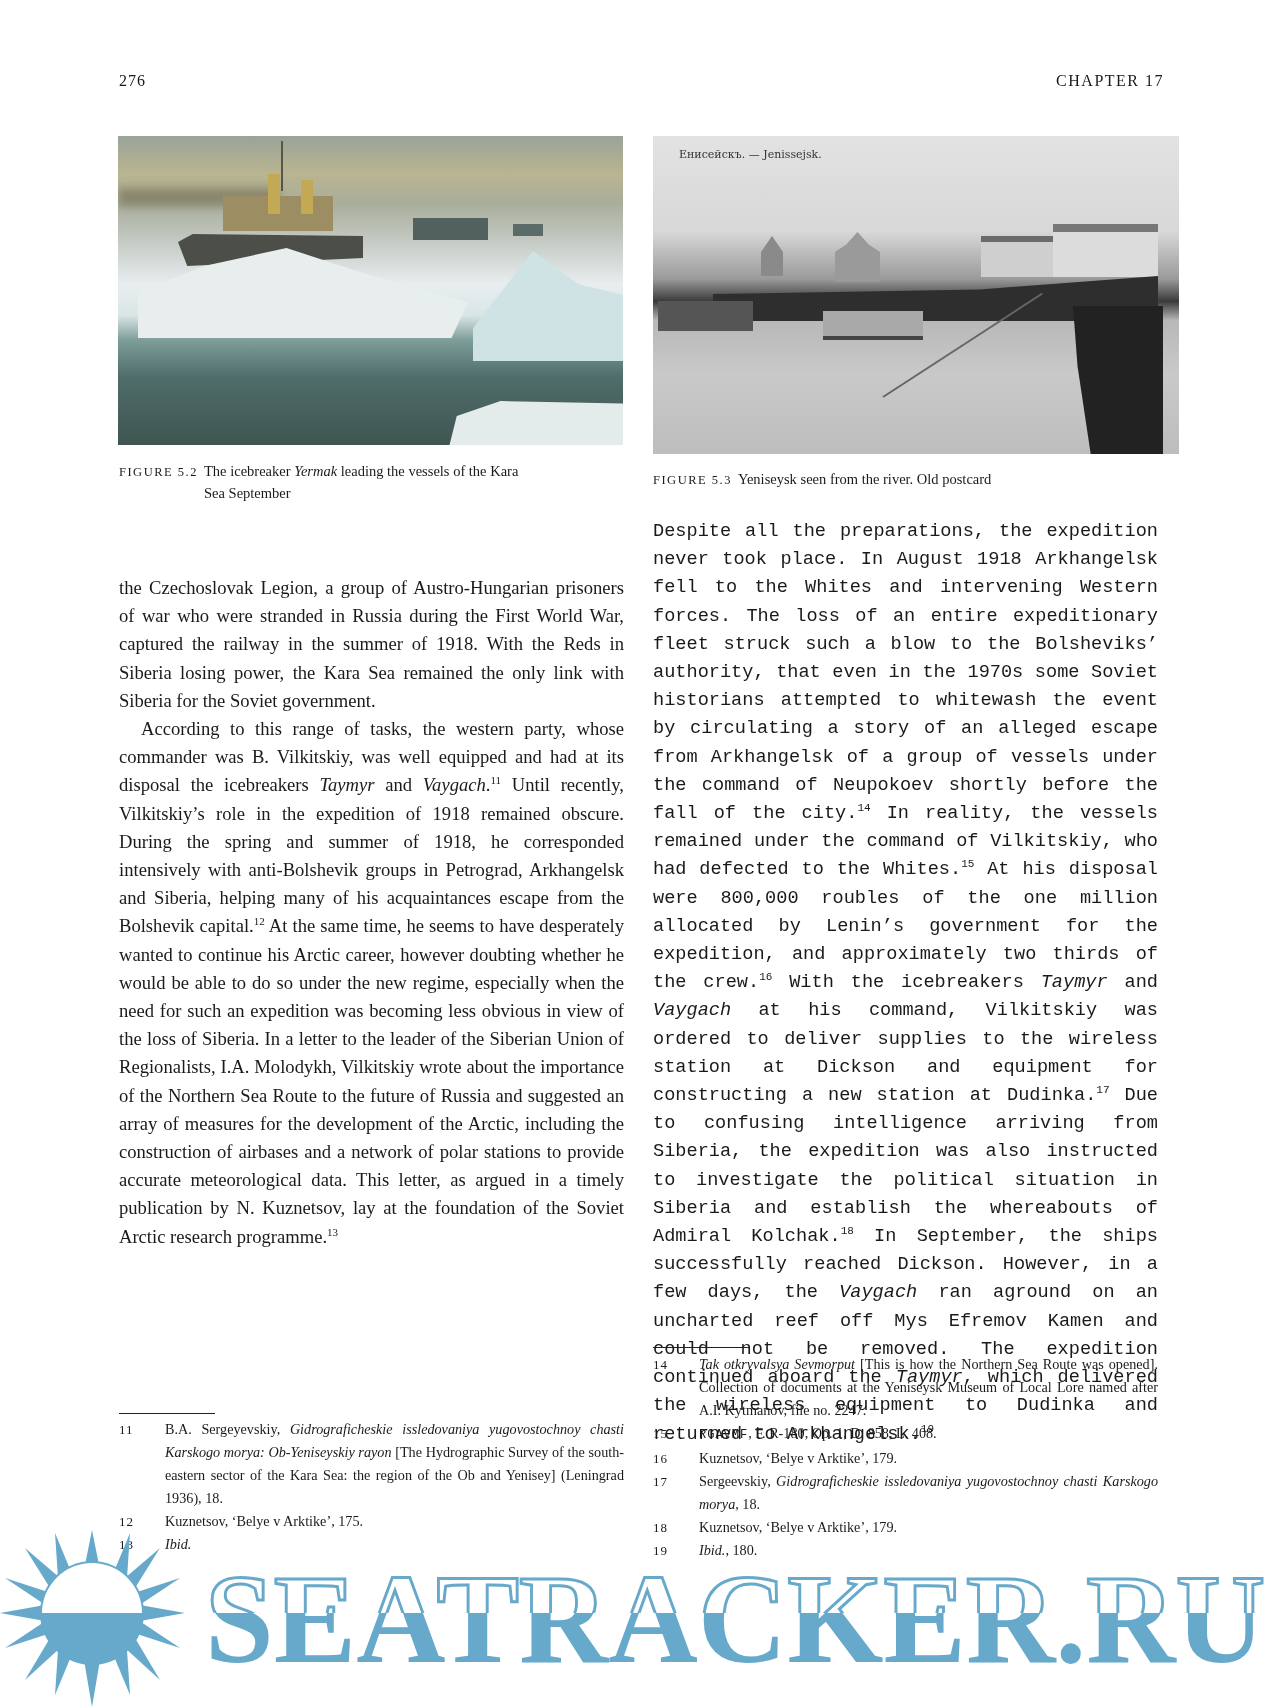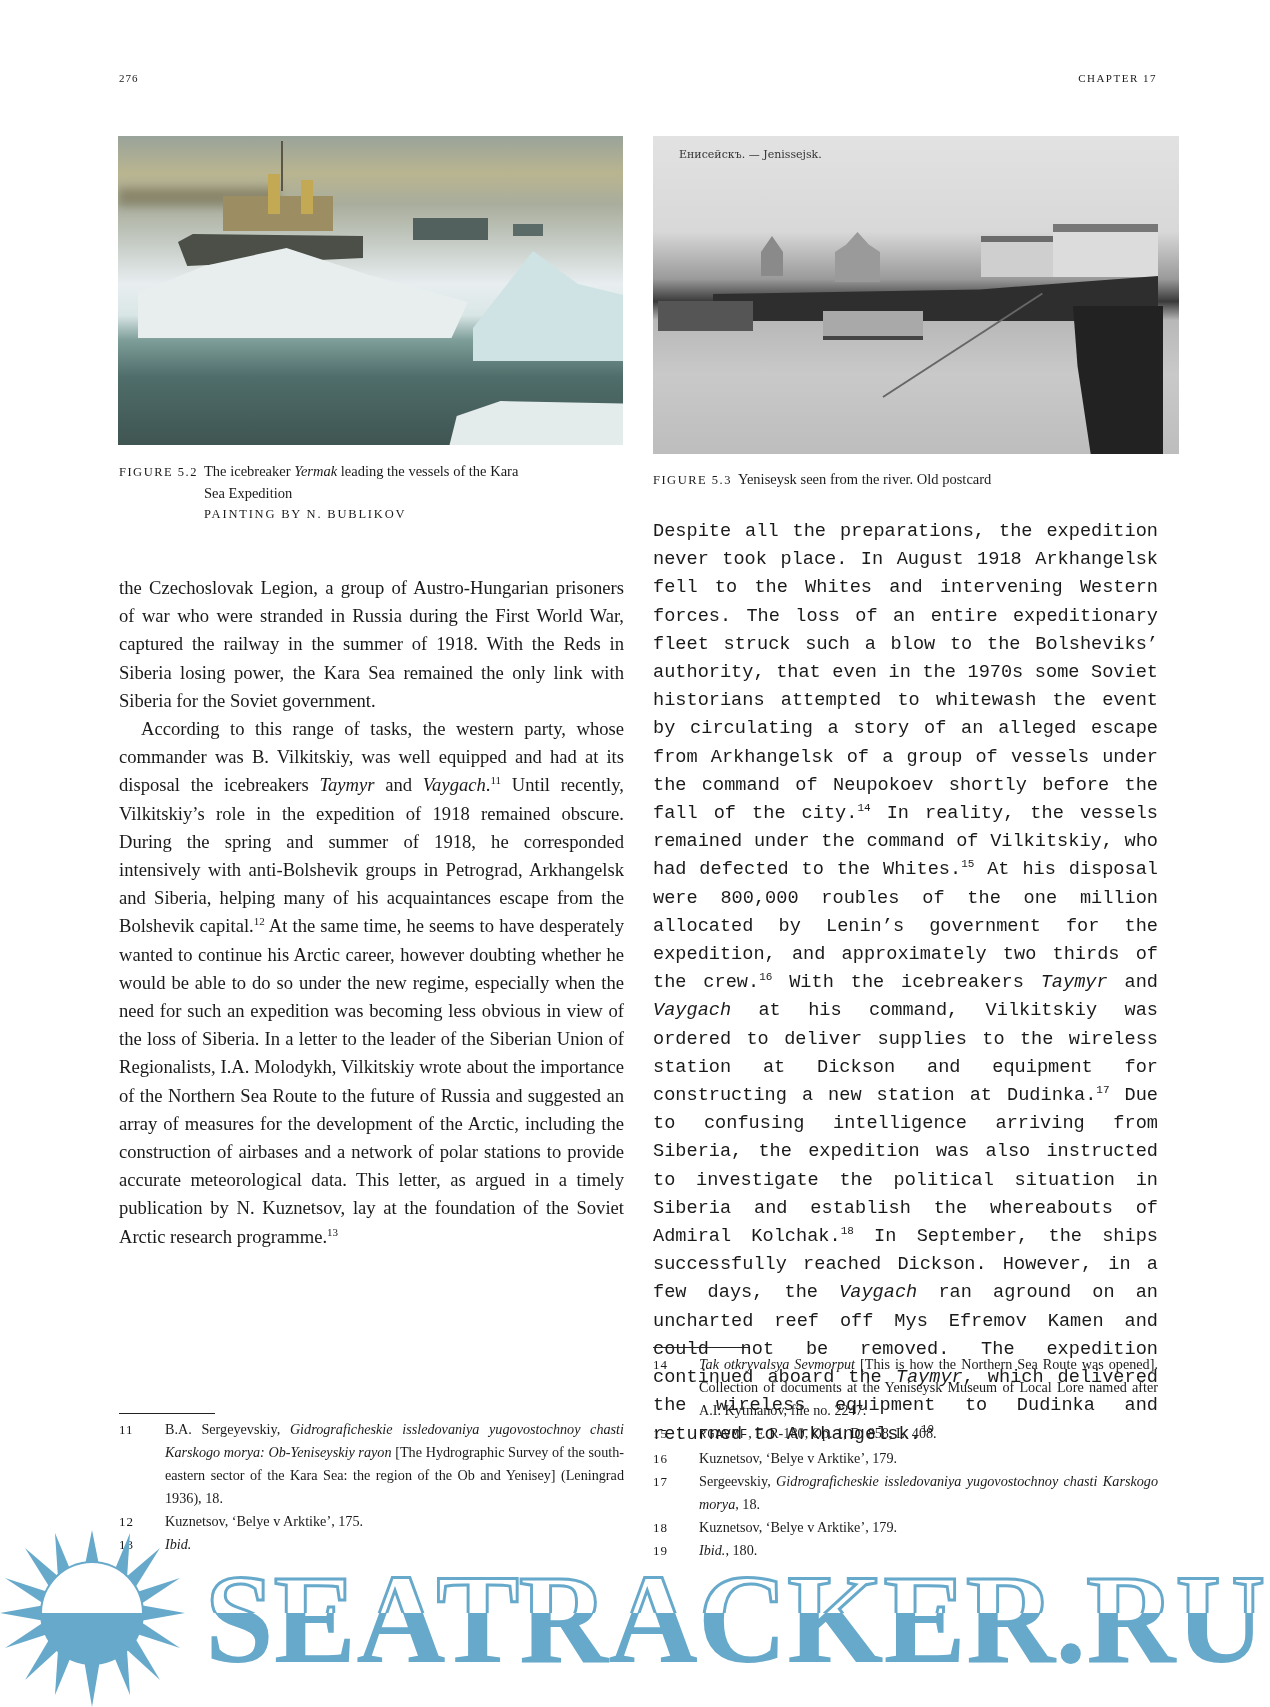--- a/index.html
+++ b/index.html
@@ -1,17 +1,17 @@
 <!DOCTYPE html>
 <html><head>
 <meta charset="utf-8">
 <style>
   html, body { margin: 0; padding: 0; background: #ffffff; }
   body { width: 1270px; height: 1707px; position: relative; overflow: hidden; font-family: "Liberation Serif", "DejaVu Serif", serif; color: #1a1a1a; }
-  .running-head { position: absolute; top: 72px; left: 119px; right: 113px; height: 20px; font-size: 11px; letter-spacing: 1px; }
+  .running-head { position: absolute; top: 72px; left: 119px; right: 106px; height: 20px; font-size: 16px; letter-spacing: 1px; }
   .running-head .pnum { position: absolute; left: 0; top: 0; }
   .running-head .chap { position: absolute; right: 0; top: 0; font-variant: small-caps; letter-spacing: 1.5px; }
 
   .figure { position: absolute; }
   .fig1 { left: 118px; top: 136px; width: 505px; height: 309px; }
   .fig2 { left: 653px; top: 136px; width: 505px; height: 318px; }
 
   .painting { width: 100%; height: 100%; position: relative; overflow: hidden;
     background: linear-gradient(180deg, #9aa39a 0%, #b9b590 12%, #a9ad9c 22%, #c9cfc9 36%, #e8eef0 48%, #d9e6e6 58%, #7e9e9a 66%, #4f6d6a 78%, #3f5552 100%); }
   .painting .ship1 { position: absolute; left: 60px; top: 90px; width: 185px; height: 40px; background: #4b4f48; clip-path: polygon(0 40%, 8% 20%, 100% 25%, 100% 80%, 5% 100%); }
@@ -85,22 +85,21 @@
     <div class="ship1"></div>
     <div class="ship2"></div>
     <div class="ship3"></div>
     <div class="ice1"></div>
     <div class="ice2"></div>
     <div class="ice3"></div>
   </div>
 </figure>
 <div class="caption cap1">
   <div><span class="label">FIGURE 5.2</span><span>The icebreaker </span><i>Yermak</i><span> leading the vessels of the Kara</span></div>
-  <div class="indent">Sea Expedition</div>
-  <div class="credit">PAINTING BY N. BUBLIKOV</div>
+  <div class="indent">Sea September</div>
 </div>
 
 <figure class="figure fig2" style="margin:0">
   <div class="postcard">
     <span class="caption-cyr">Енисейскъ. — Jenissejsk.</span>
     <div class="church1"></div>
     <div class="church2"></div>
     <div class="house1"></div>
     <div class="house2"></div>
     <div class="bank"></div>

